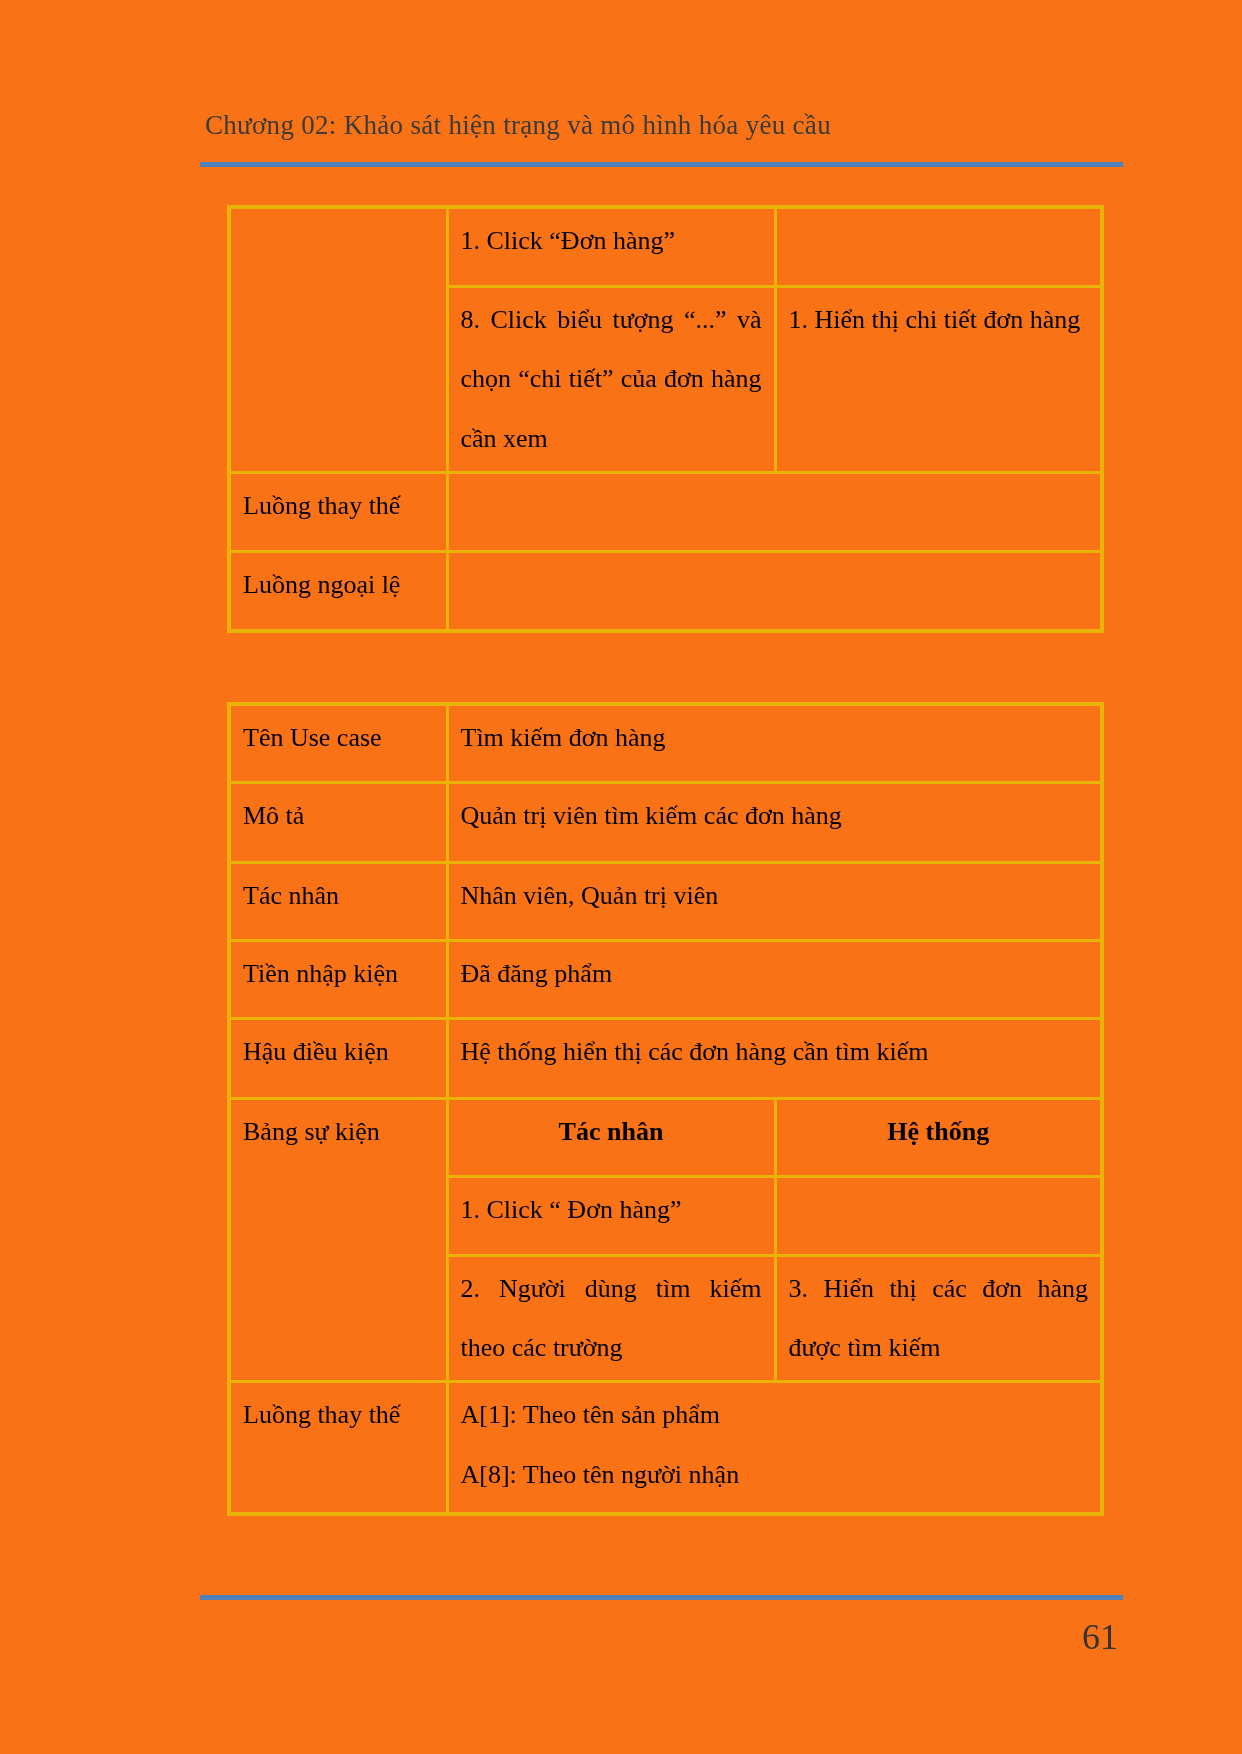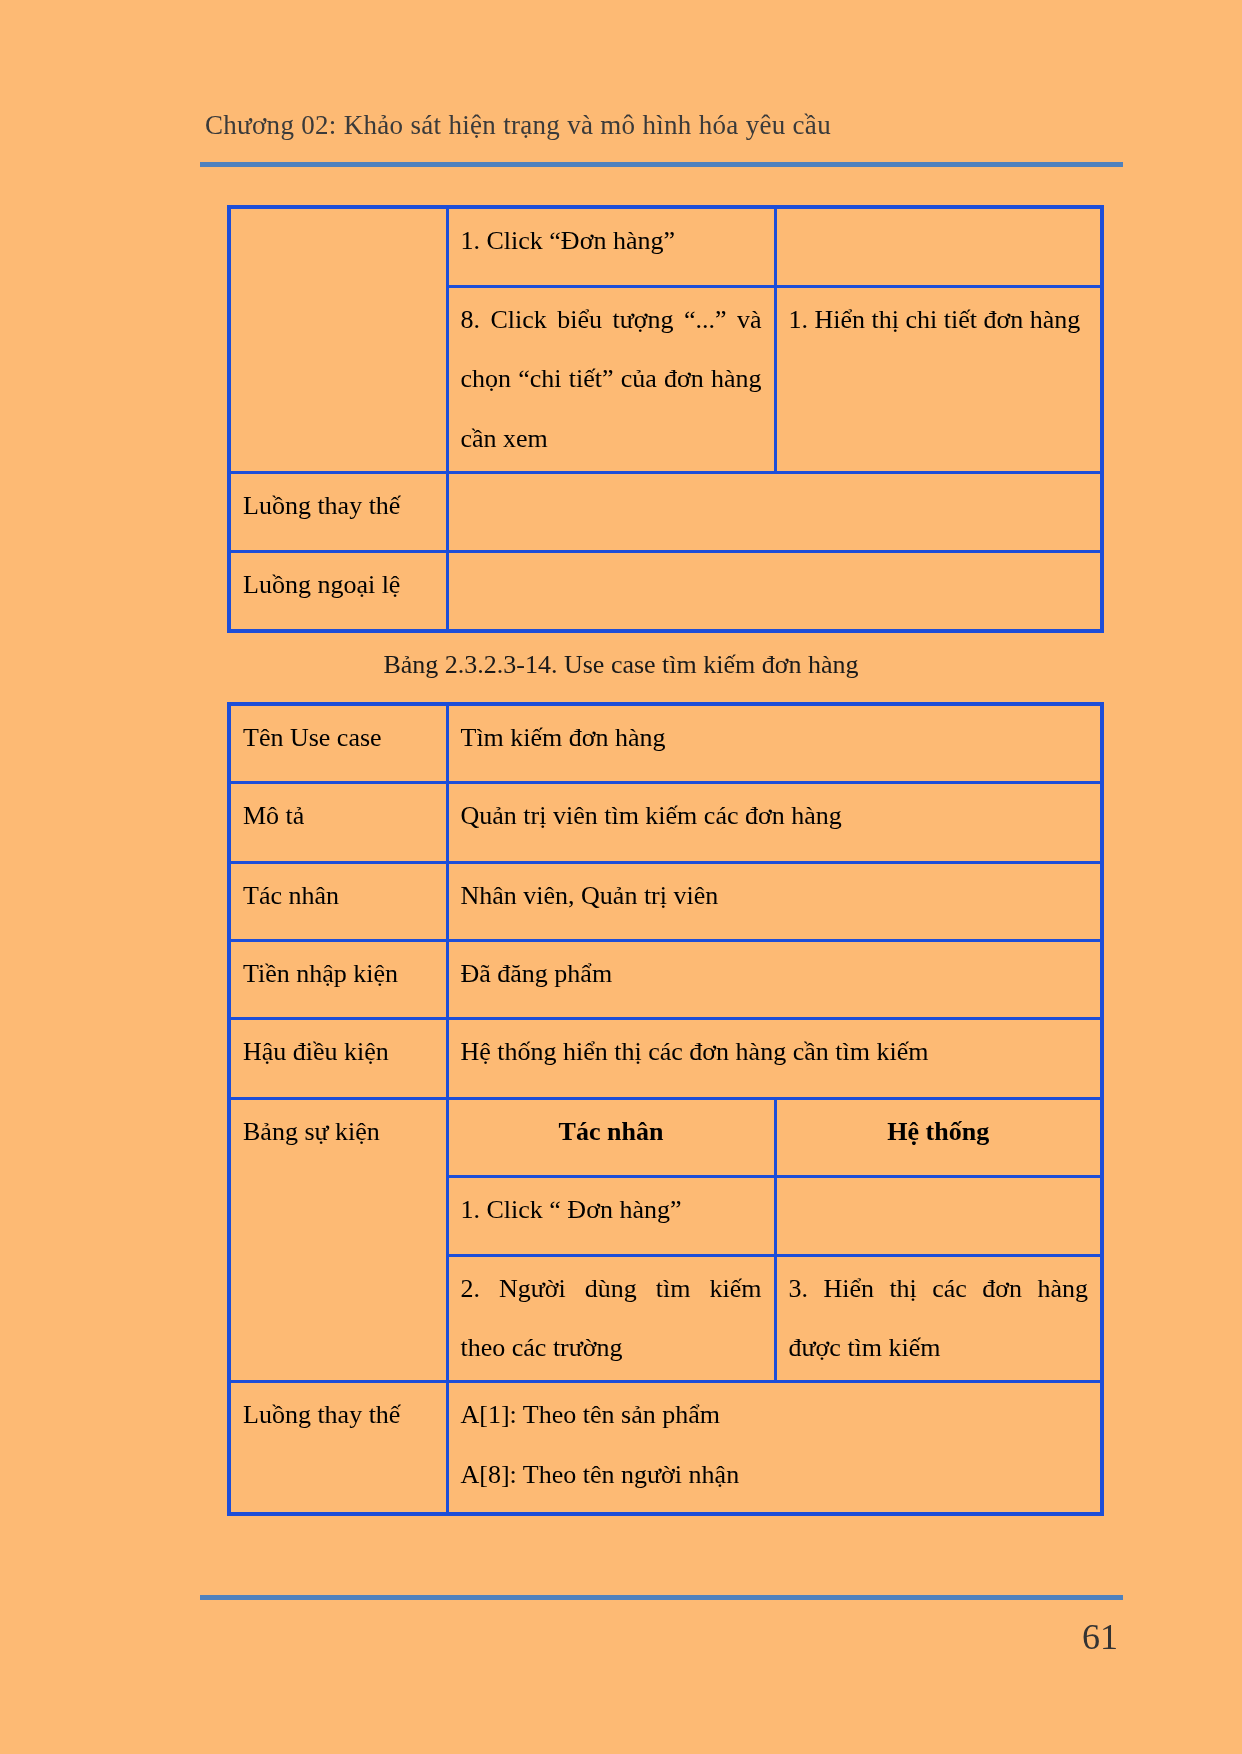--- a/index.html
+++ b/index.html
@@ -4,21 +4,21 @@
 <style>
   html, body {
     margin: 0;
     padding: 0;
     background: #ffffff;
   }
   .page {
     position: relative;
     width: 1242px;
     height: 1754px;
-    background: #fdba74;
+    background: #f97316;
     font-family: "Liberation Serif", "DejaVu Serif", serif;
     color: #000000;
     overflow: hidden;
   }
   .running-header {
     position: absolute;
     left: 205px;
     top: 110px;
     font-size: 27px;
     color: #3a3a3a;
@@ -50,21 +50,21 @@
     table-layout: fixed;
     width: 873px;
     font-size: 26px;
     line-height: 2.3;
     color: #000000;
   }
   table.uc-continuation { top: 205px; }
   table.uc-main { top: 702px; }
 
   table.uc, table.uc td {
-    border: 3px solid #1d4ed8;
+    border: 3px solid #eab308;
   }
   table.uc { border-width: 4px; }
 
   table.uc td {
     vertical-align: top;
     padding: 2px 12px 2px 12px;
     overflow: hidden;
   }
   td.label-cell {
     font-weight: normal;
@@ -115,21 +115,20 @@
       <td class="label-cell">Luồng thay thế</td>
       <td colspan="2"></td>
     </tr>
     <tr style="height:80px">
       <td class="label-cell">Luồng ngoại lệ</td>
       <td colspan="2"></td>
     </tr>
   </tbody>
     </table>
 
-  <div class="caption">Bảng 2.3.2.3-14. Use case tìm kiếm đơn hàng</div>
 
   <table class="uc uc-main">
     <colgroup>
       <col style="width:218px">
         <col style="width:328px">
         <col style="width:327px">
     </colgroup>
     <tbody>
         <tr style="height:78px">
       <td class="label-cell">Tên Use case</td>

